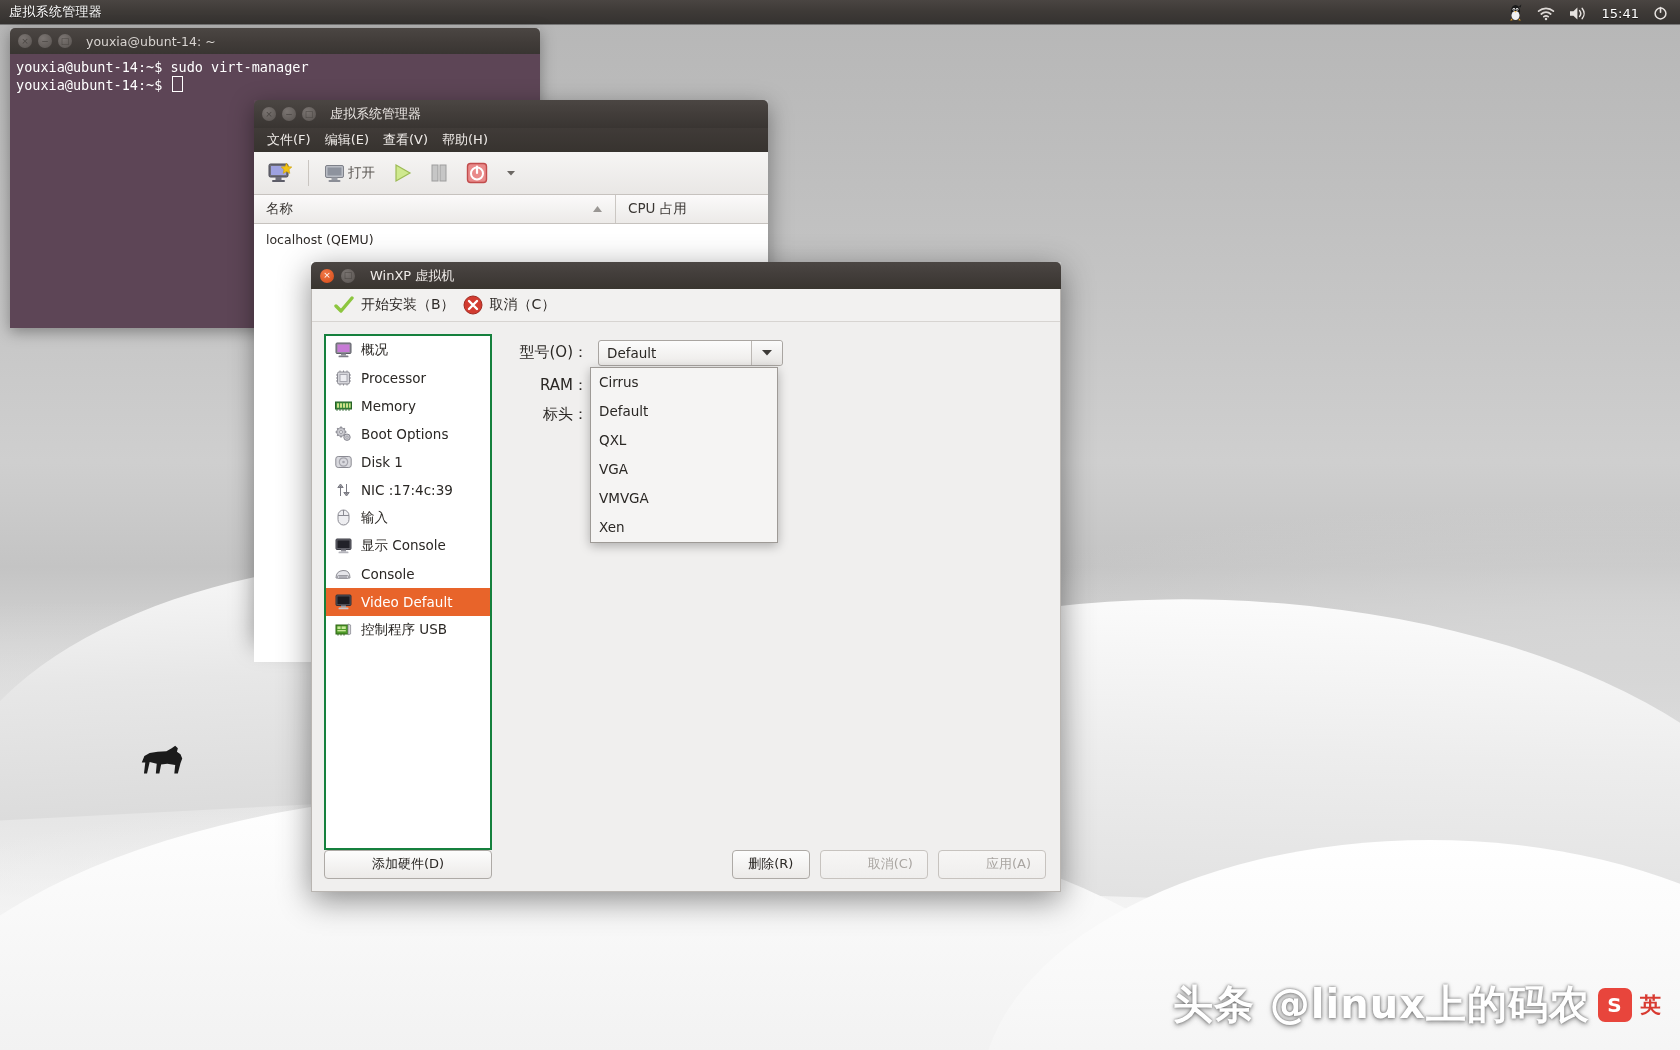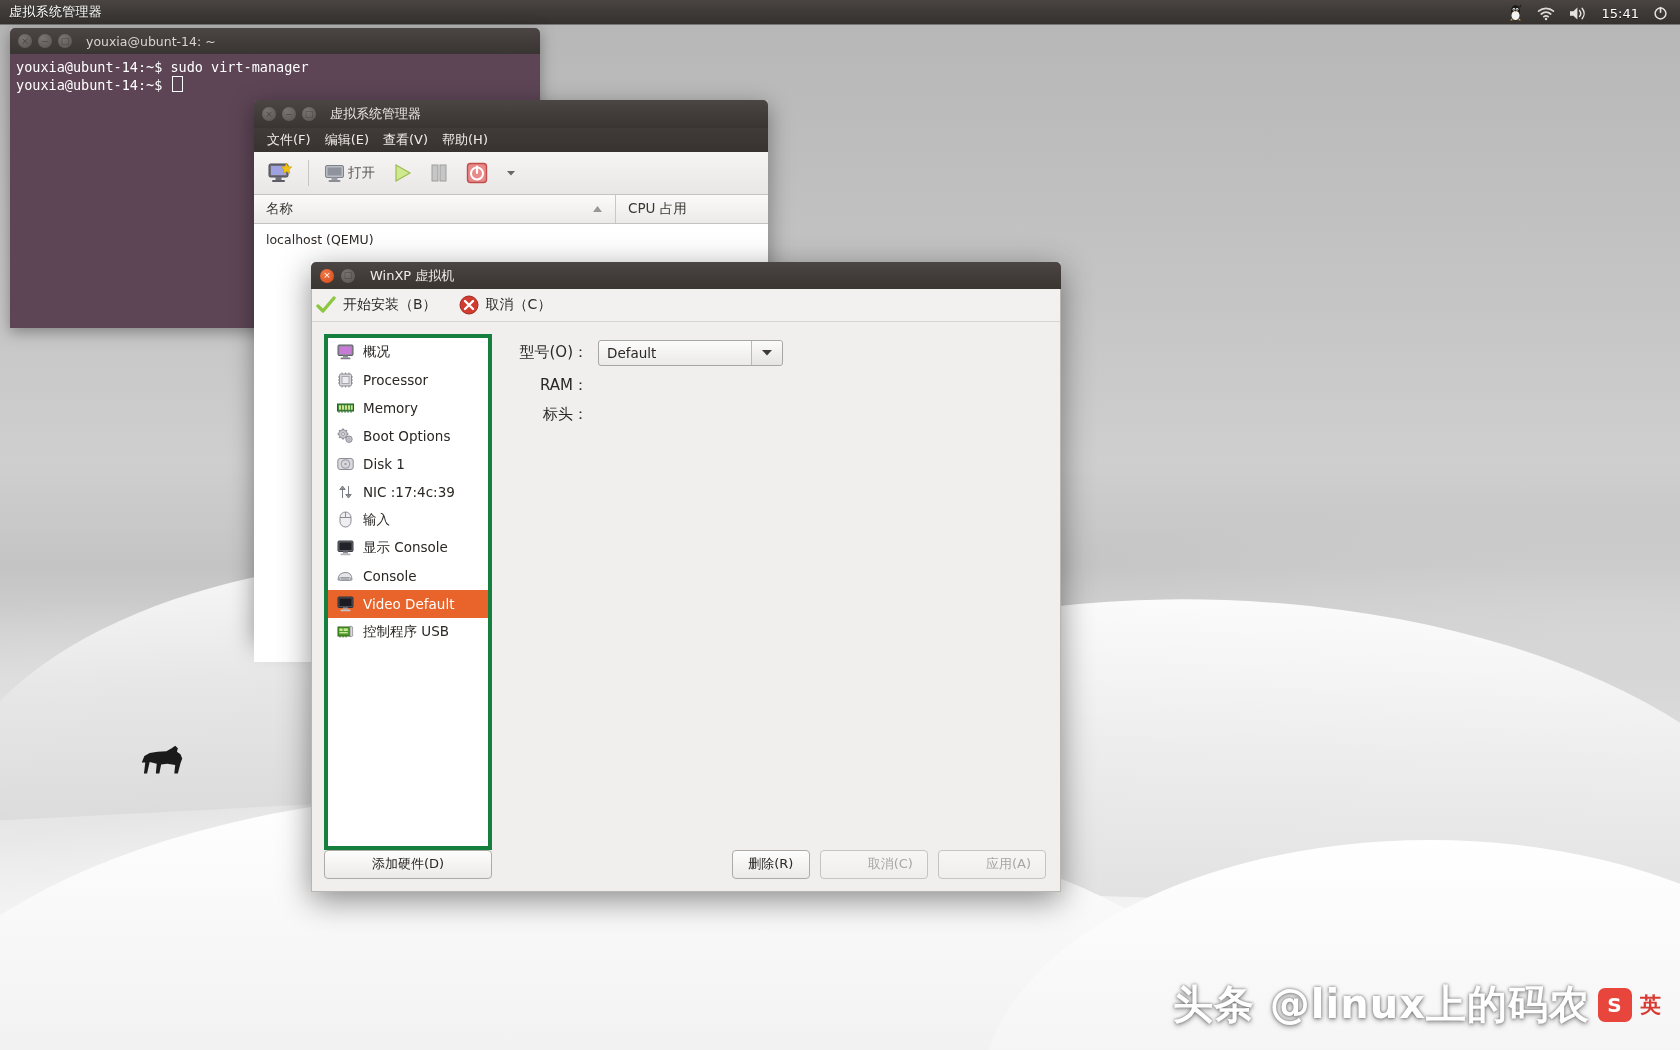--- a/index.html
+++ b/index.html
@@ -105,26 +105,26 @@
     height:27px;background:linear-gradient(to bottom,#4b4643 0%,#413c39 55%,#39352f 100%);
     display:flex;align-items:center;padding-left:9px;gap:7px;border-radius:5px 5px 0 0;
     color:#f0ece9;font-size:13px;
   }
   .wbtn.close{background:radial-gradient(circle at 35% 30%,#f07746,#d64a17);color:#fff;}
   #dlg-title .ttl{margin-left:8px;}
   #dlg-body{
     height:603px;background:#f0efee;border:1px solid #b9b5b1;border-top:none;box-sizing:border-box;
     display:flex;flex-direction:column;
   }
-  #dlg-actions{height:40px;display:flex;align-items:center;padding-left:4px;gap:22px;
+  #dlg-actions{height:40px;display:flex;align-items:center;padding-left:22px;gap:8px;
                border-bottom:1px solid #d7d4d1;background:#f2f1f0;}
   .act{display:flex;align-items:center;gap:7px;font-size:14px;color:#2f2b28;}
   #dlg-main{flex:1;display:flex;padding:12px 10px 0 12px;gap:10px;box-sizing:border-box;}
   #hw-list{
-    width:168px;background:#ffffff;border:4px solid #15803d;box-sizing:border-box;
+    width:168px;background:#ffffff;border:2px solid #15803d;box-sizing:border-box;
     font-size:13.5px;color:#2a2724;height:516px;overflow:hidden;
   }
   .hw{display:flex;align-items:center;gap:9px;padding:2px 8px;height:24px;}
   .hw.sel{background:#e8642a;color:#ffffff;}
   .hw .ic{width:18px;height:17px;display:flex;align-items:center;justify-content:center;flex:none;}
   #panel-right{flex:1;padding:6px 6px 0 8px;box-sizing:border-box;position:relative;}
   #sec-title{font-size:14px;font-weight:bold;color:#2a2724;margin:0 0 12px 2px;}
   .frow{display:flex;align-items:center;margin-bottom:10px;}
   .flabel{width:78px;text-align:right;font-size:15px;color:#2a2724;padding-right:10px;}
   #model-combo{
@@ -484,20 +484,28 @@
         </div>
 
         <div class="frow">
           <div class="flabel">RAM：</div>
         </div>
 
         <div class="frow">
           <div class="flabel">标头：</div>
         </div>
 
+        <div id="combo-popup">
+          <div class="opt">Cirrus</div>
+          <div class="opt">Default</div>
+          <div class="opt">QXL</div>
+          <div class="opt">VGA</div>
+          <div class="opt">VMVGA</div>
+          <div class="opt">Xen</div>
+        </div>
       </div>
     </div>
 
     <div id="dlg-footer">
       <div class="btn wide">添加硬件(D)</div>
       <div id="footer-spacer"></div>
       <div class="btn">删除(R)</div>
       <div class="btn dis">取消(C)</div>
       <div class="btn dis">应用(A)</div>
     </div>

